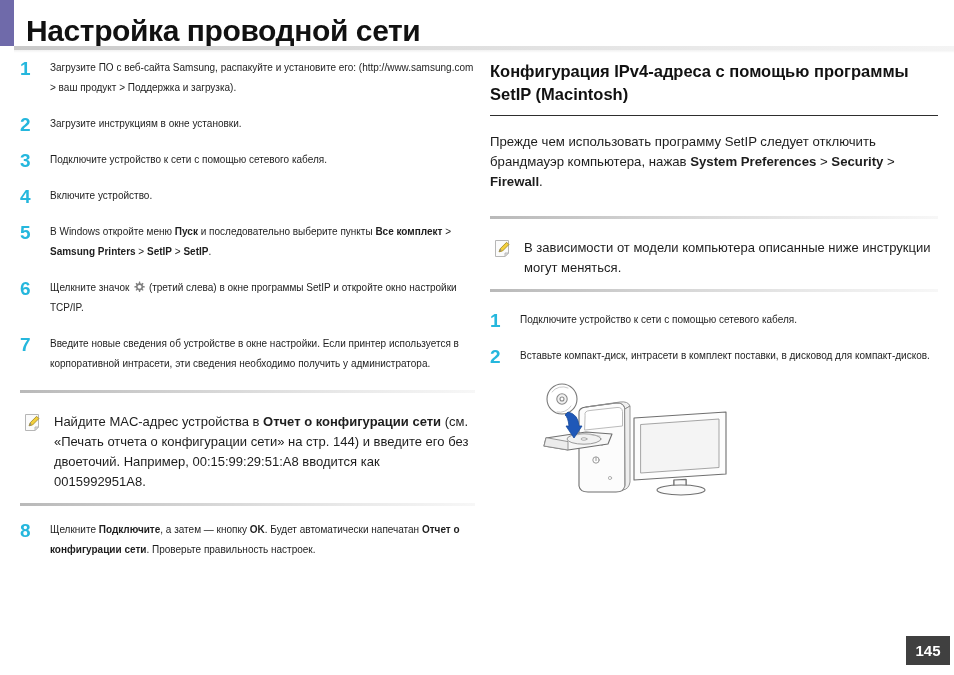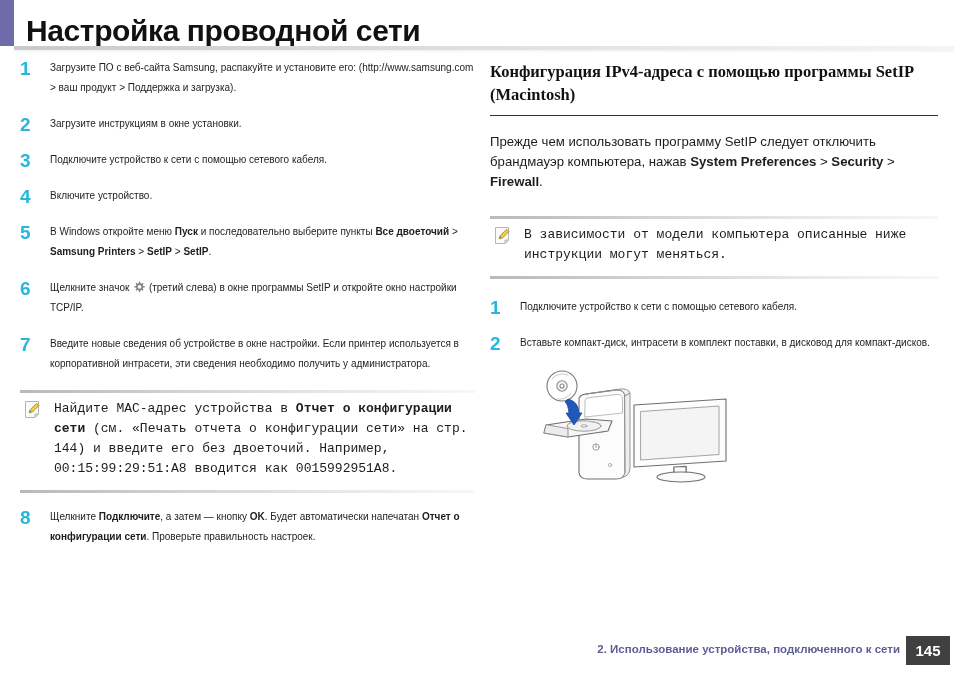--- a/index.html
+++ b/index.html
@@ -106,23 +106,22 @@
     display: inline-block;
     vertical-align: -2px;
     width: 12px;
     height: 12px;
     margin: 0 1px;
   }
 
   
   .note {
     position: relative;
-    padding: 9px 4px 14px 4px;
+    padding: 22px 4px 14px 4px;
     margin: 10px 0 12px 0;
-    font-family: Liberation Mono, monospace;
   }
   .note::before,
   .note::after {
     content: "";
     position: absolute;
     left: 0;
     width: 100%;
     height: 3px;
   }
   .note::before {
@@ -150,21 +149,20 @@
   }
   .note-text b { font-weight: bold; }
 
   
   .section-heading {
     font-size: 16.5px;
     font-weight: bold;
     line-height: 23px;
     color: #111111;
     margin: 2px 0 4px 0;
-    font-family: Liberation Serif, serif;
   }
   .section-rule {
     margin-top: 9px;
     width: 100%;
     height: 1px;
     background: #2e2e2e;
   }
   .section-intro {
     margin-top: 16px;
     font-size: 13.2px;
@@ -239,21 +237,21 @@
       <div class="step-body">Подключите устройство к сети с помощью сетевого кабеля.</div>
     </div>
 
     <div class="step">
       <div class="step-num">4</div>
       <div class="step-body">Включите устройство.</div>
     </div>
 
     <div class="step">
       <div class="step-num">5</div>
-      <div class="step-body">В Windows откройте меню <b>Пуск</b> и последовательно выберите пункты <b>Все двоеточий</b> &gt; <b>Samsung Printers</b> &gt; <b>SetIP</b> &gt; <b>SetIP</b>.</div>
+      <div class="step-body">В Windows откройте меню <b>Пуск</b> и последовательно выберите пункты <b>Все комплект</b> &gt; <b>Samsung Printers</b> &gt; <b>SetIP</b> &gt; <b>SetIP</b>.</div>
     </div>
 
     <div class="step">
       <div class="step-num">6</div>
       <div class="step-body">Щелкните значок <svg class="gear-icon" viewBox="0 0 16 16">
             <path d="M8 0.8 L9.5 0.8 L9.8 3.0 L11.3 3.7 L13.0 2.4 L14.1 3.5 L12.8 5.2 L13.5 6.7 L15.7 7.0 L15.7 8.5 L13.5 8.8 L12.8 10.3 L14.1 12.0 L13.0 13.1 L11.3 11.8 L9.8 12.5 L9.5 14.7 L8.0 14.7 L7.7 12.5 L6.2 11.8 L4.5 13.1 L3.4 12.0 L4.7 10.3 L4.0 8.8 L1.8 8.5 L1.8 7.0 L4.0 6.7 L4.7 5.2 L3.4 3.5 L4.5 2.4 L6.2 3.7 L7.7 3.0 Z" fill="#7f7f7f"></path>
             <circle cx="8.7" cy="7.8" r="2.6" fill="#ffffff"></circle>
           </svg> (третий слева) в окне программы SetIP и откройте окно настройки TCP/IP.</div>
     </div>
 
@@ -353,15 +351,14 @@
         <g>
           <path d="M44 30 Q54 32 55 44 L58 44 L50 56 L42 44 L45 44 Q44 35 41 33 Z" fill="#1f58b8" stroke="#174a9c" stroke-width="0.8" stroke-linejoin="round"></path>
         </g>
       </svg>
     </div>
 
   </div>
 </div>
 
 <div class="footer">
-  <div class="footer-text">2.  Использование устройства, подключенного к сети</div>
   <div class="footer-page">145</div>
 </div>
 
 </body></html>

